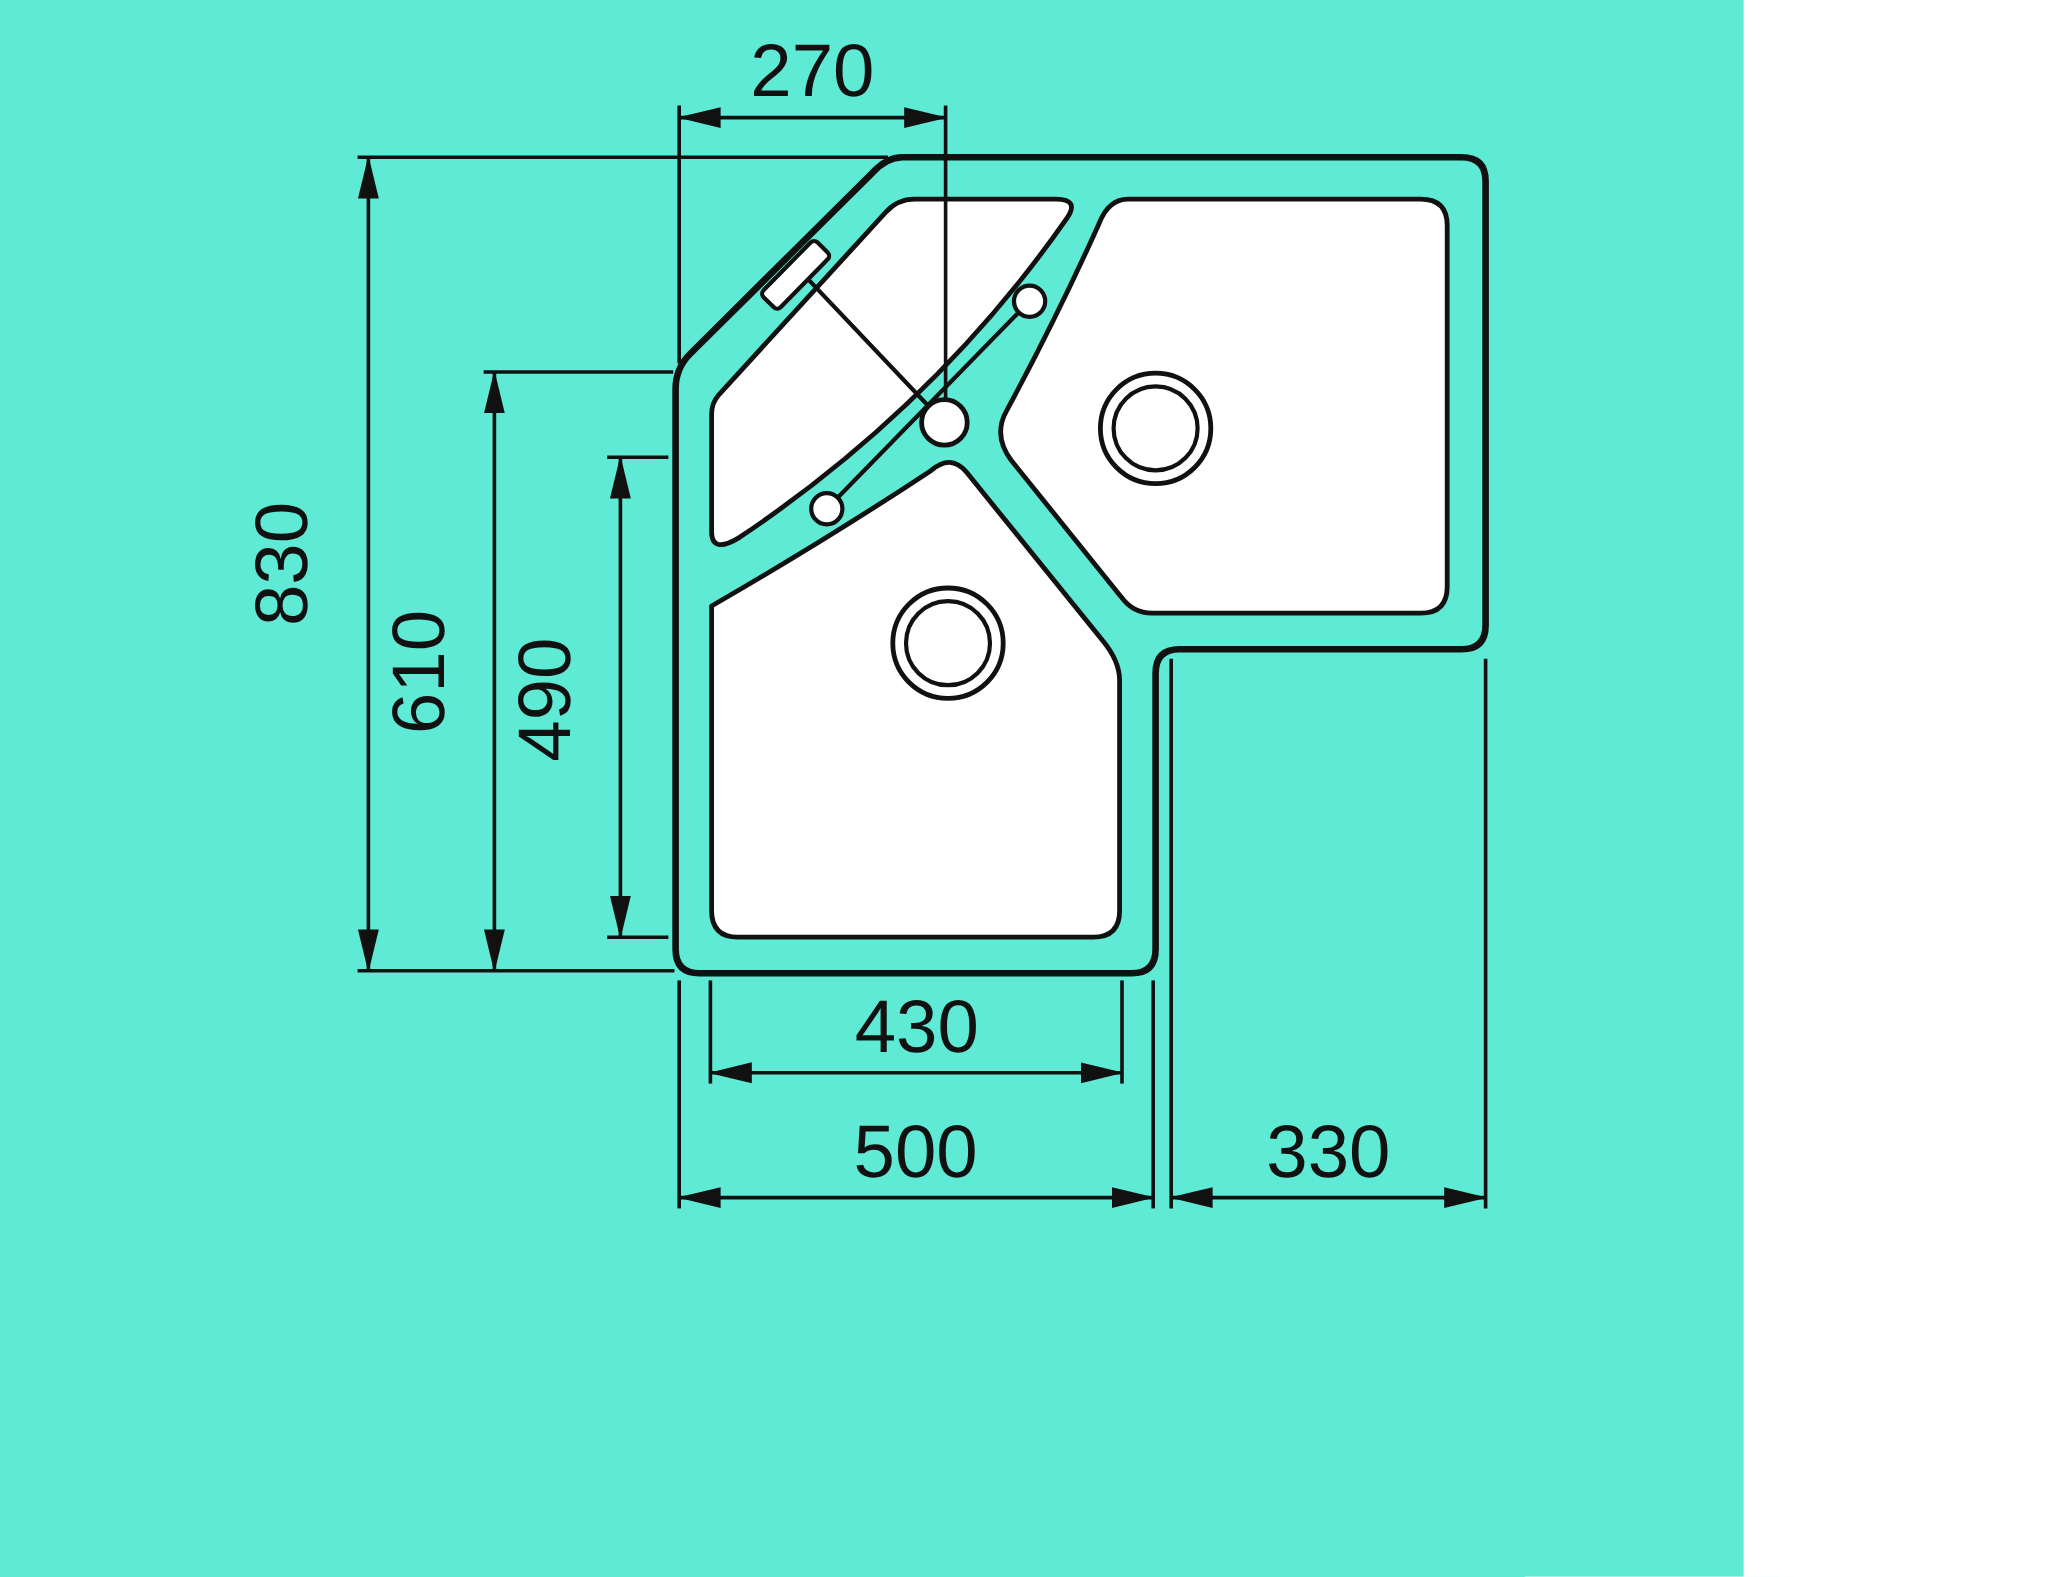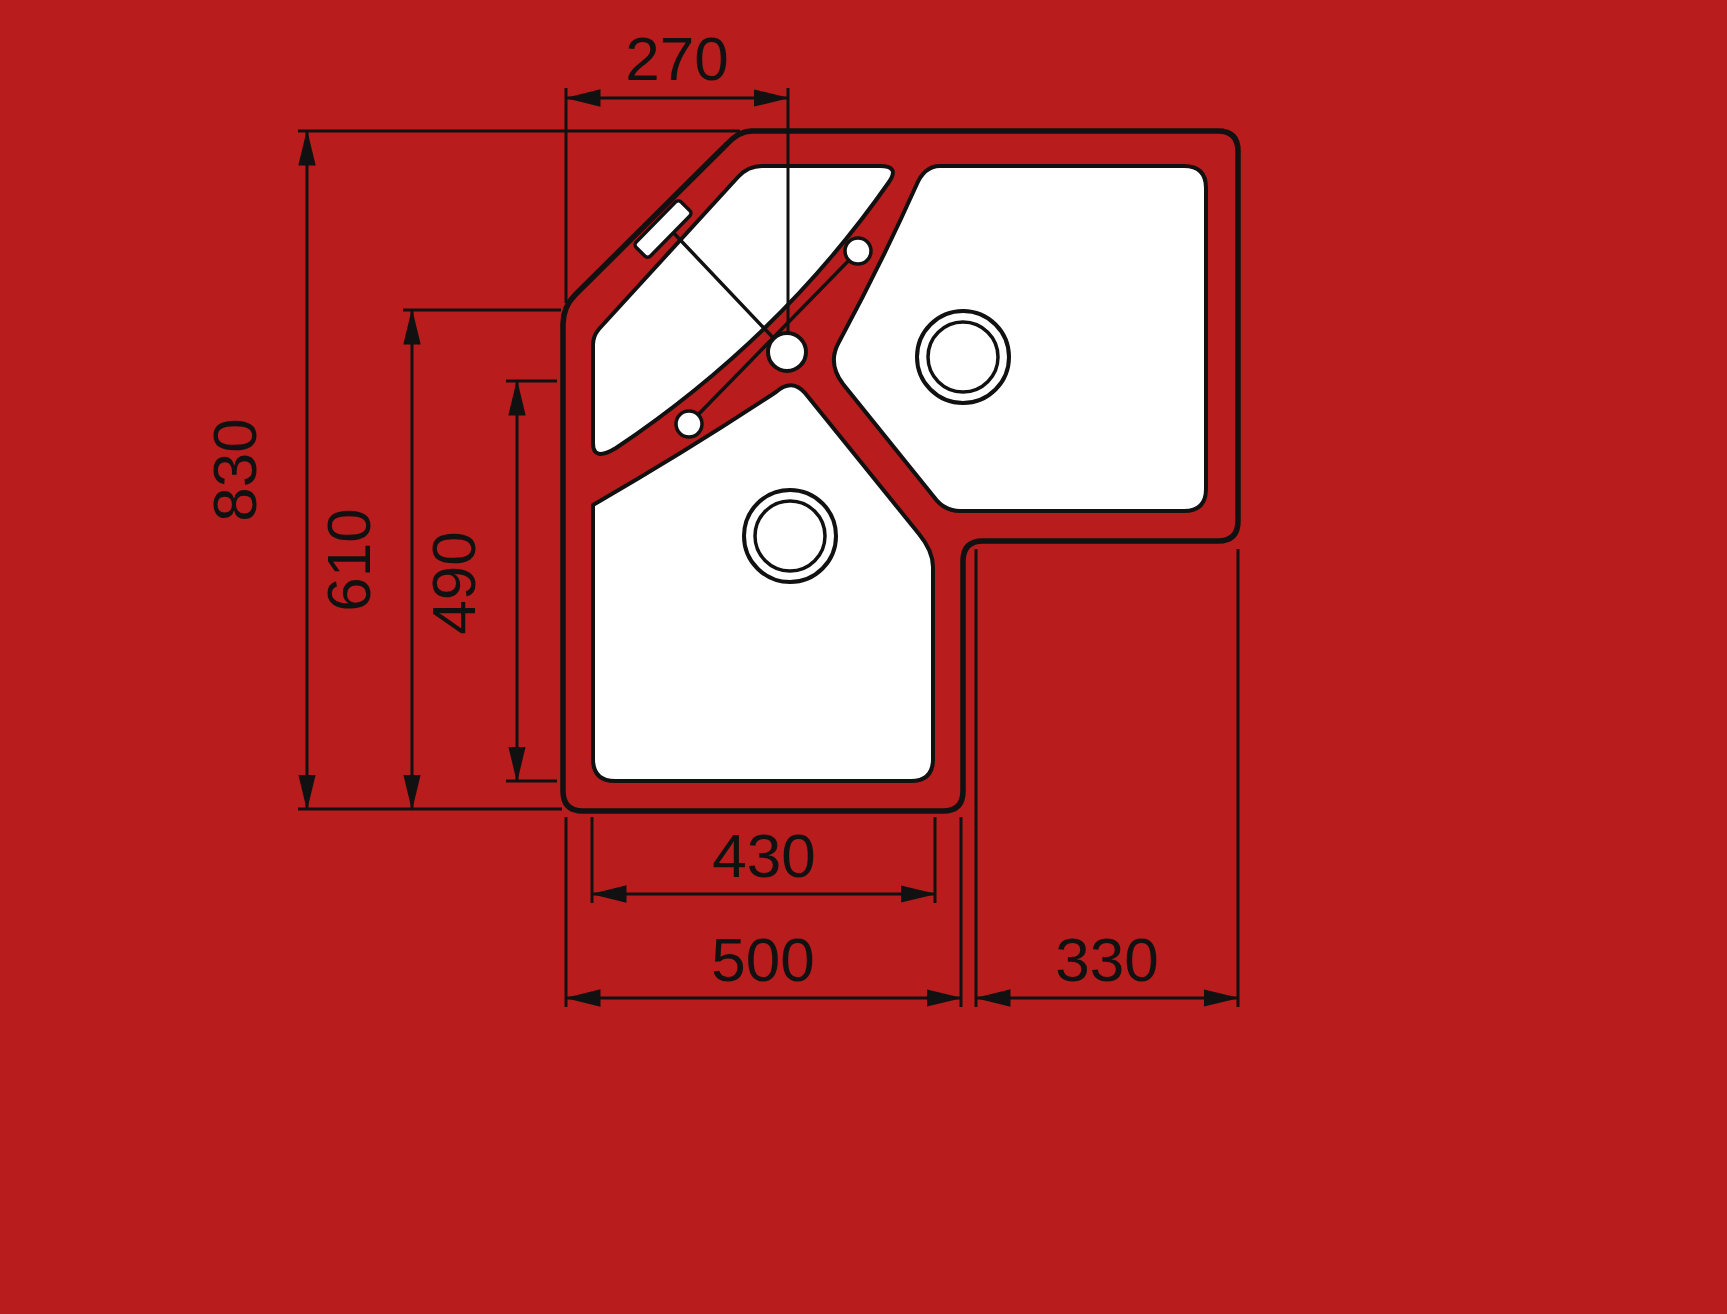--- a/index.html
+++ b/index.html
@@ -1,20 +1,20 @@
 <!DOCTYPE html>
 <html><head>
 <meta charset="utf-8">
 <style>
   html,body{margin:0;padding:0;background:#ffffff;}
   .stage{
     position:relative;
-    width:1727px;
+    width:1453px;
     height:1314px;
-    background:#b91c1c;
+    background:#5eead4;
     overflow:hidden;
     font-family:"Liberation Sans", sans-serif;
   }
   svg{display:block;}
   .outline{fill:none;stroke:#111;stroke-width:5.5;stroke-linejoin:round;stroke-linecap:round;}
   .inner{fill:#fff;stroke:#111;stroke-width:4;stroke-linejoin:round;}
   .thin{fill:none;stroke:#111;stroke-width:3.5;stroke-linecap:round;}
   .hole{fill:#fff;stroke:#111;stroke-width:4;}
   .hole2{fill:#fff;stroke:#111;stroke-width:3.5;}
   .dimline{fill:none;stroke:#111;stroke-width:3;}

